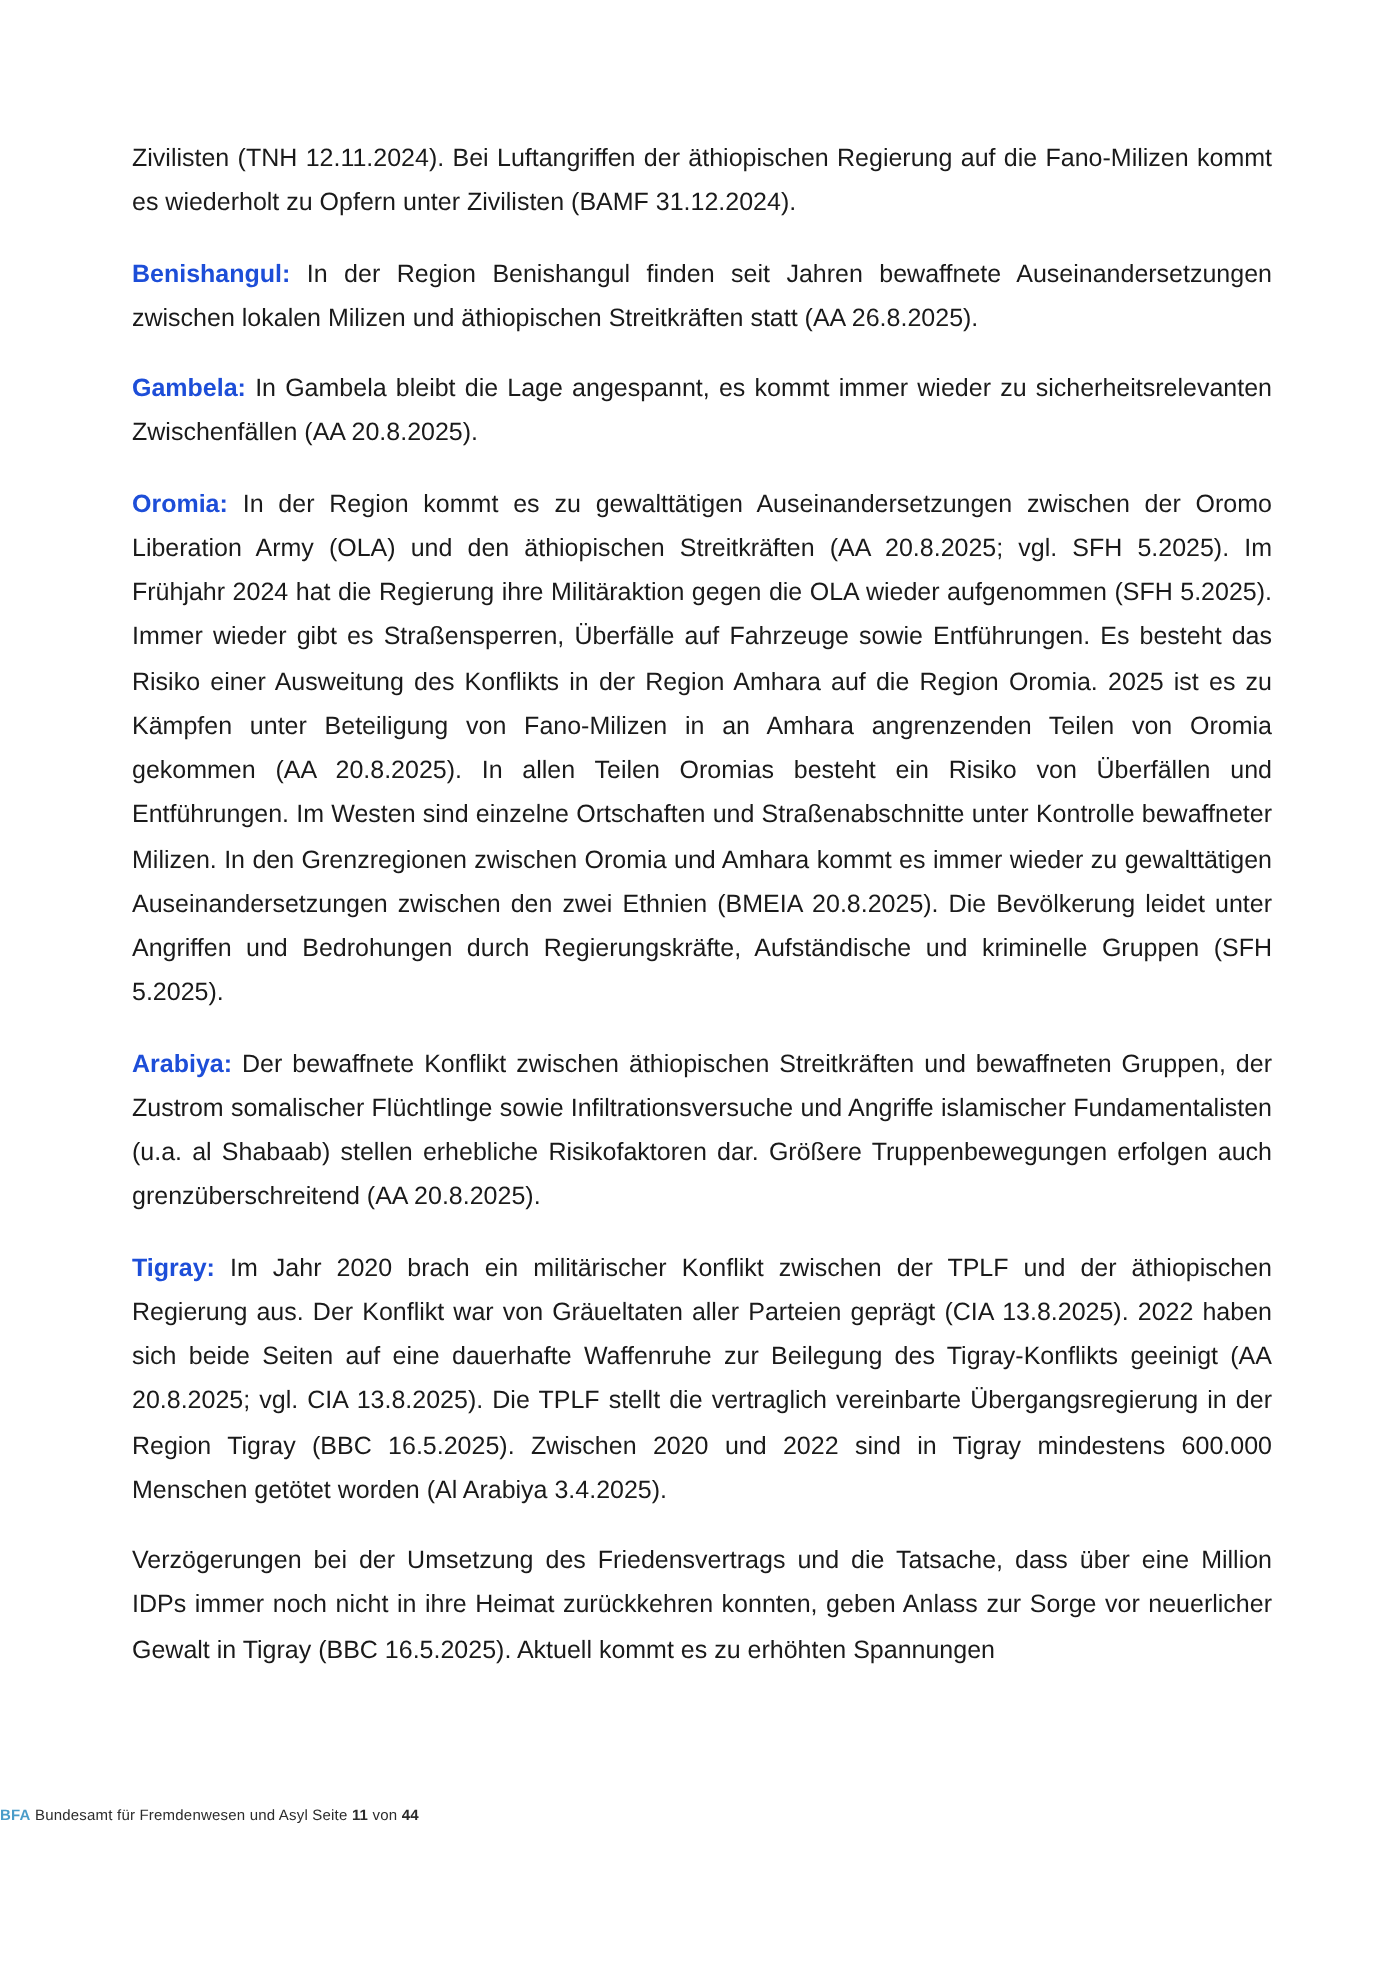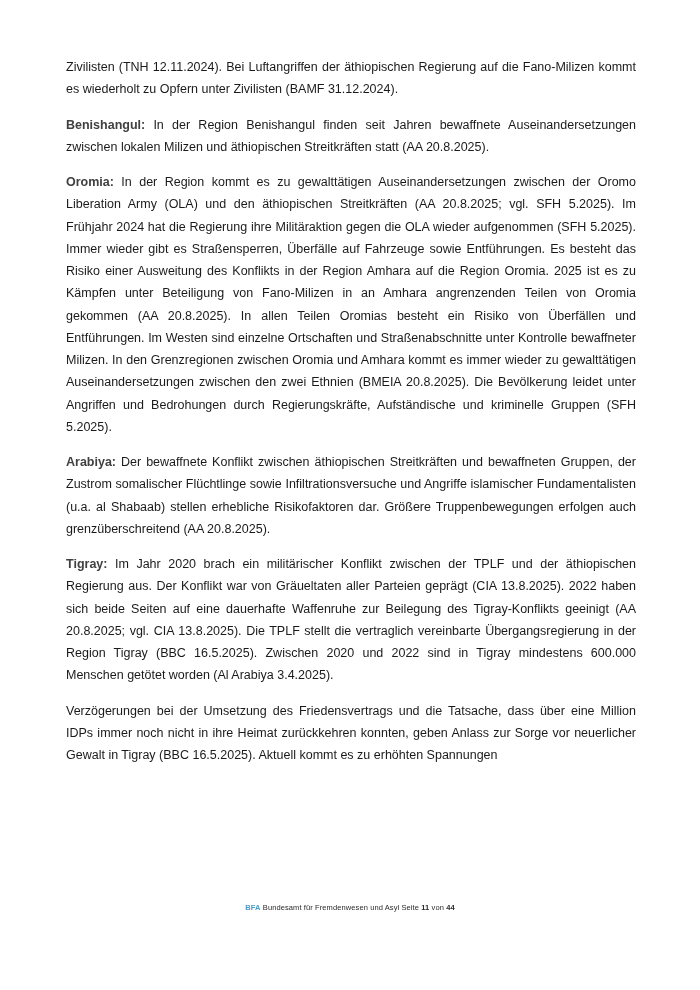--- a/index.html
+++ b/index.html
@@ -15,49 +15,50 @@
   }
   .page {
     position: absolute;
     inset: 0;
     padding: 56px 64px 0 66px;
   }
   .para {
     font-size: 12.5px;
     line-height: 1.78;
     text-align: justify;
-    margin: 0 0 13px 0;
+    margin: 12px 0 13px 0;
   }
-  .para b.lead { font-weight: bold; color: #404040; }
+  .para b.lead { font-weight: bold; color: #1d4ed8; }
   .footer {
     position: absolute;
     left: 0;
     right: 0;
     top: 903px;
-    text-align: center;
+    text-align: left;
     font-size: 7.5px;
     color: #2b2b2b;
     letter-spacing: 0.1px;
   }
   .footer .brand {
     color: #4a9cc9;
     font-weight: bold;
   }
   .footer b { font-weight: bold; }
 </style>
 </head>
 <body>
 
 <div class="page">
 
   <p class="para"><b class="lead"></b><span>Zivilisten (TNH 12.11.2024). Bei Luftangriffen der äthiopischen Regierung auf die Fano-Milizen kommt es wiederholt zu Opfern unter Zivilisten (BAMF 31.12.2024).</span></p>
 
 
-  <p class="para"><b class="lead">Benishangul:</b><span> In der Region Benishangul finden seit Jahren bewaffnete Auseinandersetzungen zwischen lokalen Milizen und äthiopischen Streitkräften statt (AA 20.8.2025).</span></p>
+  <p class="para"><b class="lead">Benishangul:</b><span> In der Region Benishangul finden seit Jahren bewaffnete Auseinandersetzungen zwischen lokalen Milizen und äthiopischen Streitkräften statt (AA 26.8.2025).</span></p>
 
+  <p class="para"><b class="lead">Gambela:</b><span> In Gambela bleibt die Lage angespannt, es kommt immer wieder zu sicherheitsrelevanten Zwischenfällen (AA 20.8.2025).</span></p>
 
   <p class="para"><b class="lead">Oromia:</b><span> In der Region kommt es zu gewalttätigen Auseinandersetzungen zwischen der Oromo Liberation Army (OLA) und den äthiopischen Streitkräften (AA 20.8.2025; vgl. SFH 5.2025). Im Frühjahr 2024 hat die Regierung ihre Militäraktion gegen die OLA wieder aufgenommen (SFH 5.2025). Immer wieder gibt es Straßensperren, Überfälle auf Fahrzeuge sowie Entführungen. Es besteht das Risiko einer Ausweitung des Konflikts in der Region Amhara auf die Region Oromia. 2025 ist es zu Kämpfen unter Beteiligung von Fano-Milizen in an Amhara angrenzenden Teilen von Oromia gekommen (AA 20.8.2025). In allen Teilen Oromias besteht ein Risiko von Überfällen und Entführungen. Im Westen sind einzelne Ortschaften und Straßenabschnitte unter Kontrolle bewaffneter Milizen. In den Grenzregionen zwischen Oromia und Amhara kommt es immer wieder zu gewalttätigen Auseinandersetzungen zwischen den zwei Ethnien (BMEIA 20.8.2025). Die Bevölkerung leidet unter Angriffen und Bedrohungen durch Regierungskräfte, Aufständische und kriminelle Gruppen (SFH 5.2025).</span></p>
 
   <p class="para"><b class="lead">Arabiya:</b><span> Der bewaffnete Konflikt zwischen äthiopischen Streitkräften und bewaffneten Gruppen, der Zustrom somalischer Flüchtlinge sowie Infiltrationsversuche und Angriffe islamischer Fundamentalisten (u.a. al Shabaab) stellen erhebliche Risikofaktoren dar. Größere Truppenbewegungen erfolgen auch grenzüberschreitend (AA 20.8.2025).</span></p>
 
   <p class="para"><b class="lead">Tigray:</b><span> Im Jahr 2020 brach ein militärischer Konflikt zwischen der TPLF und der äthiopischen Regierung aus. Der Konflikt war von Gräueltaten aller Parteien geprägt (CIA 13.8.2025). 2022 haben sich beide Seiten auf eine dauerhafte Waffenruhe zur Beilegung des Tigray-Konflikts geeinigt (AA 20.8.2025; vgl. CIA 13.8.2025). Die TPLF stellt die vertraglich vereinbarte Übergangsregierung in der Region Tigray (BBC 16.5.2025). Zwischen 2020 und 2022 sind in Tigray mindestens 600.000 Menschen getötet worden (Al Arabiya 3.4.2025).</span></p>
 
   <p class="para"><b class="lead"></b><span>Verzögerungen bei der Umsetzung des Friedensvertrags und die Tatsache, dass über eine Million IDPs immer noch nicht in ihre Heimat zurückkehren konnten, geben Anlass zur Sorge vor neuerlicher Gewalt in Tigray (BBC 16.5.2025). Aktuell kommt es zu erhöhten Spannungen</span></p>
 
 </div>

